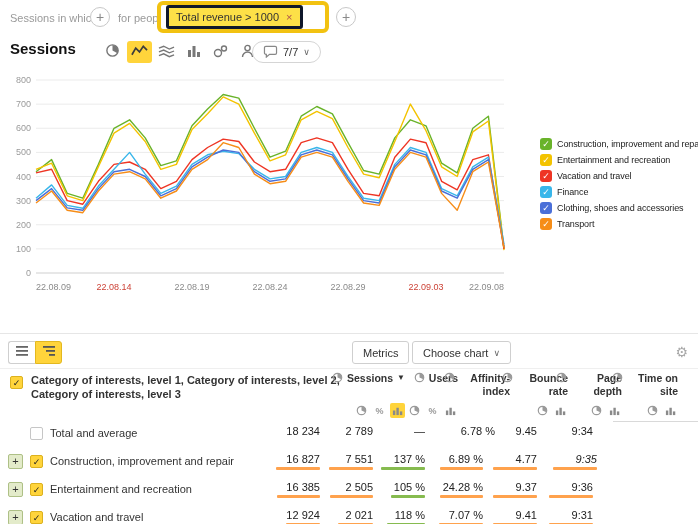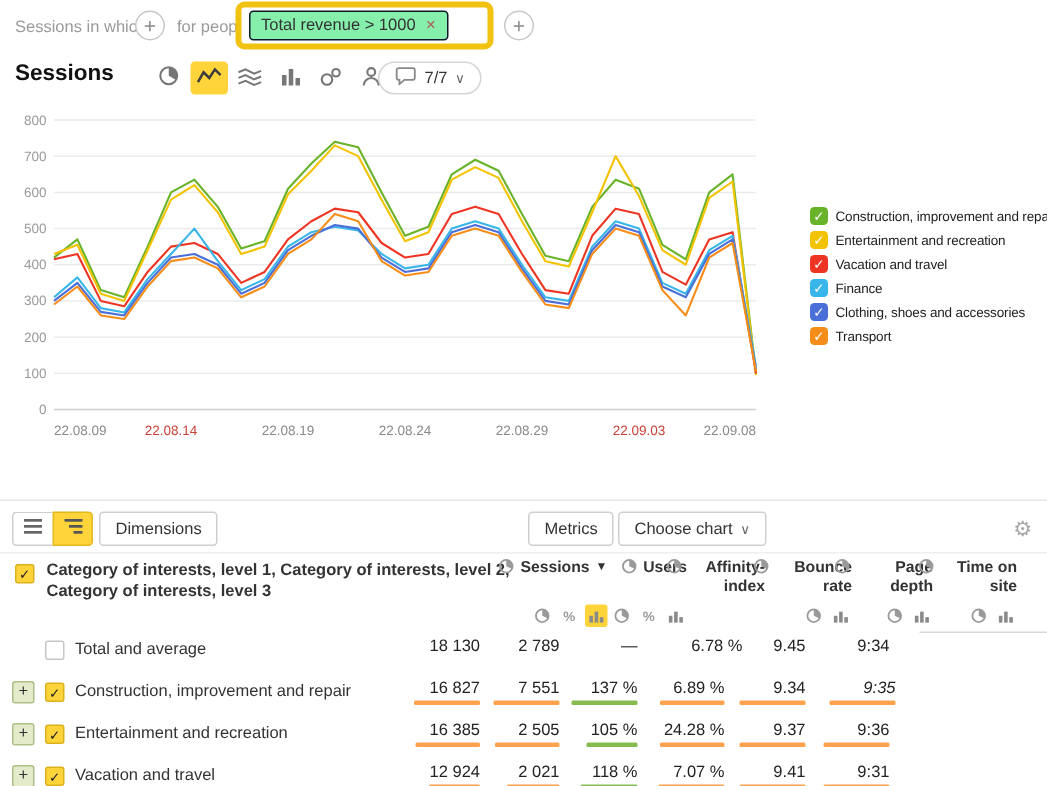--- a/index.html
+++ b/index.html
@@ -1,21 +1,21 @@
 <!DOCTYPE html>
 <html><head>
 <meta charset="utf-8">
 <style>
   html,body{margin:0;padding:0;background:#fff}
   #app{position:relative;width:698px;height:524px;background:#fff;font-family:"Liberation Sans",sans-serif;font-size:11px;color:#333;overflow:hidden}
   .muted{color:#9a9a9a}
   .abs{position:absolute}
   .plus-circle{position:absolute;width:20px;height:20px;border:1px solid #c8c8c8;border-radius:50%;background:#fff;color:#8a8a8a;font-size:14px;line-height:17px;text-align:center;padding:0;cursor:pointer}
   .highlight-box{position:absolute;left:157px;top:1px;width:172px;height:32px;border:4px solid #f2c211;border-radius:6px;background:#fff;box-sizing:border-box;display:flex;align-items:center;padding-left:5px}
-  .chip{display:inline-flex;align-items:flex-start;background:#86efac;border:1px solid #0f172a;border-radius:3px;padding:3px 7px;color:#333;white-space:nowrap}
+  .chip{display:inline-flex;align-items:flex-start;background:#fde047;border:3px solid #0f172a;border-radius:3px;padding:3px 7px;color:#333;white-space:nowrap}
   .chip-x{margin-left:7px;color:#b0564b;cursor:pointer}
   .chart-title{position:absolute;left:10px;top:40px;font-size:15px;font-weight:bold;color:#111}
   #ctype-group{position:absolute;left:100px;top:41px;display:flex;gap:2px}
   .ct-btn{width:25px;height:22px;border:none;background:transparent;border-radius:3px;display:flex;align-items:center;justify-content:center;cursor:pointer;padding:0}
   .ct-btn.active{background:#ffd43b}
   #segment-btn{position:absolute;left:252px;top:41px;height:22px;border:1px solid #d5d5d5;background:#fff;border-radius:12px;display:flex;align-items:center;gap:5px;padding:0 10px;font-size:11px;color:#333;cursor:pointer;font-family:inherit}
   #hide-chart{position:absolute;right:10px;top:39px;height:24px;border:1px solid #d2d2d2;background:#fff;border-radius:13px;display:flex;align-items:center;gap:6px;padding:0 13px;font-size:11px;color:#333;cursor:pointer;font-family:inherit}
   .caret{color:#666;font-size:9px}
   #chart-svg{position:absolute;left:6px;top:68px}
   #chart-svg text{font-family:"Liberation Sans",sans-serif}
@@ -185,21 +185,20 @@
           </svg></span>
       </button>
     <button class="vbtn active">
         <span id="ic-tree"><svg width="14" height="12" viewBox="0 0 14 12">
             <rect x="1" y="1" width="12" height="1.8" fill="#555"></rect>
             <rect x="4" y="5" width="9" height="1.8" fill="#555"></rect>
             <rect x="7" y="9" width="6" height="1.8" fill="#555"></rect>
           </svg></span>
       </button>
   </div>
-  <button class="btn" style="left:66px;top:341px">Dimensions</button>
   <button class="btn" style="left:352px;top:341px">Metrics</button>
   <button class="btn" style="left:412px;top:341px">
     <span>Choose chart</span>
     <span class="caret">∨</span>
   </button>
   <span class="gear">⚙</span>
 
   <div id="thead">
     <span class="cb checked" id="group-cb">
         <span>✓</span>
@@ -329,21 +328,21 @@
           </span>
         </div>
       </div>
   </div>
 
   <div id="rows">
       <div class="row" style="top: 420px;">
         <span class="cb" style="left: 30px;"></span>
         <span class="row-label">Total and average</span>
         <div class="cell" style="right: 293px;">
-          <div class="val">18 130</div>
+          <div class="val">18 234</div>
         </div>
         <div class="cell" style="right: 240px;">
           <div class="val">2 789</div>
         </div>
         <div class="cell" style="right: 188px;">
           <div class="val">—</div>
         </div>
         <div class="cell" style="right: 118px;">
           <div class="val">6.78 %</div>
         </div>
@@ -368,21 +367,21 @@
         </div>
         <div class="cell" style="right: 188px;">
           <div class="val">137 %</div>
           <div class="bar" style="width: 44px; background: rgb(134, 187, 79);"></div>
         </div>
         <div class="cell" style="right: 130px;">
           <div class="val">6.89 %</div>
           <div class="bar" style="width: 43px; background: rgb(255, 162, 77);"></div>
         </div>
         <div class="cell" style="right: 76px;">
-          <div class="val">9.34</div>
+          <div class="val">4.77</div>
           <div class="bar" style="width: 44px; background: rgb(255, 162, 77);"></div>
         </div>
         <div class="cell" style="right: 16px; font-style: italic;">
           <div class="val">9:35</div>
           <div class="bar" style="width: 44px; background: rgb(255, 162, 77);"></div>
         </div>
       </div>
       <div class="row" style="top: 476px;">
         <button class="exp">+</button>
         <span class="cb checked" style="left: 30px;">✓</span>

